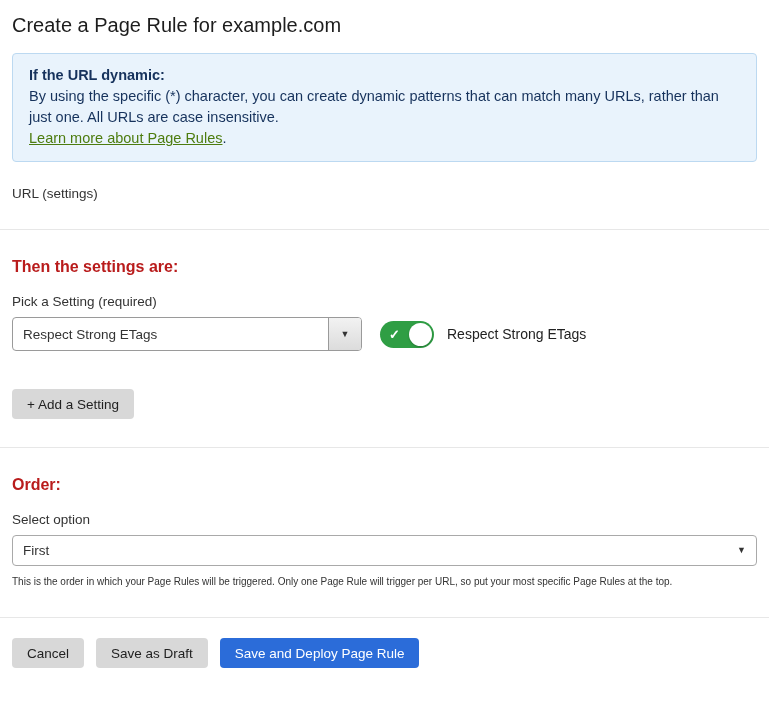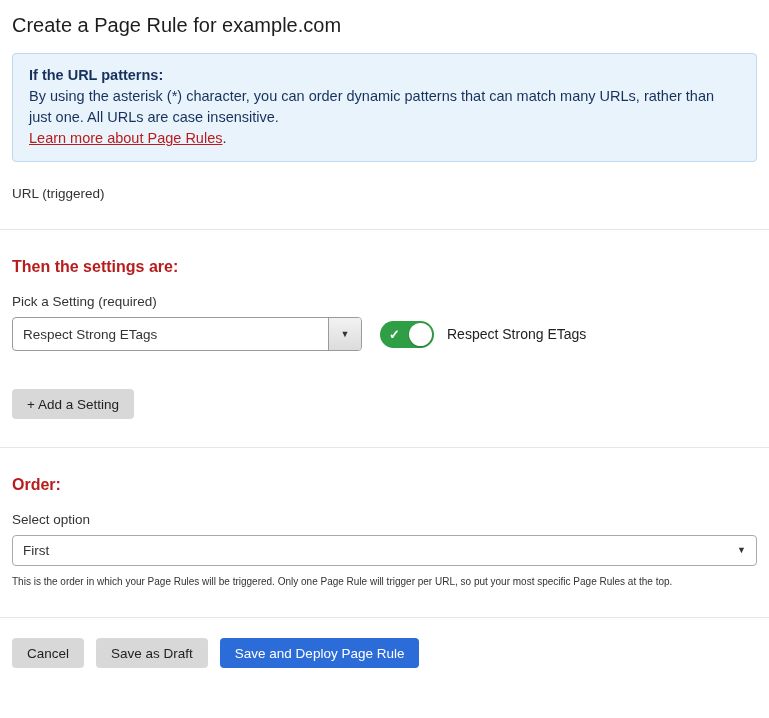--- a/index.html
+++ b/index.html
@@ -23,21 +23,21 @@
     background: #e9f3fc;
     border: 1px solid #bcd9f1;
     border-radius: 4px;
     padding: 11px 16px 12px 16px;
     color: #16325c;
     font-size: 14.5px;
     line-height: 1.45;
   }
   .info-heading { font-weight: bold; }
   .info-link {
-    color: #b91c1c;
+    color: #4d7c0f;
     text-decoration: underline;
     cursor: pointer;
   }
 
   .field-label {
     display: block;
     font-size: 13.5px;
     color: #333;
     margin: 24px 0 8px 0;
   }
@@ -186,28 +186,28 @@
   }
 </style>
 </head>
 <body>
 
 <div class="page">
 
   <h1 class="page-title">Create a Page Rule for example.com</h1>
 
   <div class="info-box">
-    <div class="info-heading">If the URL patterns:</div>
-    <div class="info-body">By using the asterisk (*) character, you can order dynamic patterns that can match many URLs, rather than just one. All URLs are case insensitive.</div>
+    <div class="info-heading">If the URL dynamic:</div>
+    <div class="info-body">By using the specific (*) character, you can create dynamic patterns that can match many URLs, rather than just one. All URLs are case insensitive.</div>
     <div>
       <a class="info-link" href="#">Learn more about Page Rules</a><span>.</span>
     </div>
   </div>
 
-  <label class="field-label">URL (triggered)</label>
+  <label class="field-label">URL (settings)</label>
 
   <hr class="divider">
 
   <div class="section-heading">Then the settings are:</div>
 
   <label class="field-label" style="margin-top:0;">Pick a Setting (required)</label>
 
   <div class="setting-row">
     <div class="select-control">
       <span class="select-value">Respect Strong ETags</span>

